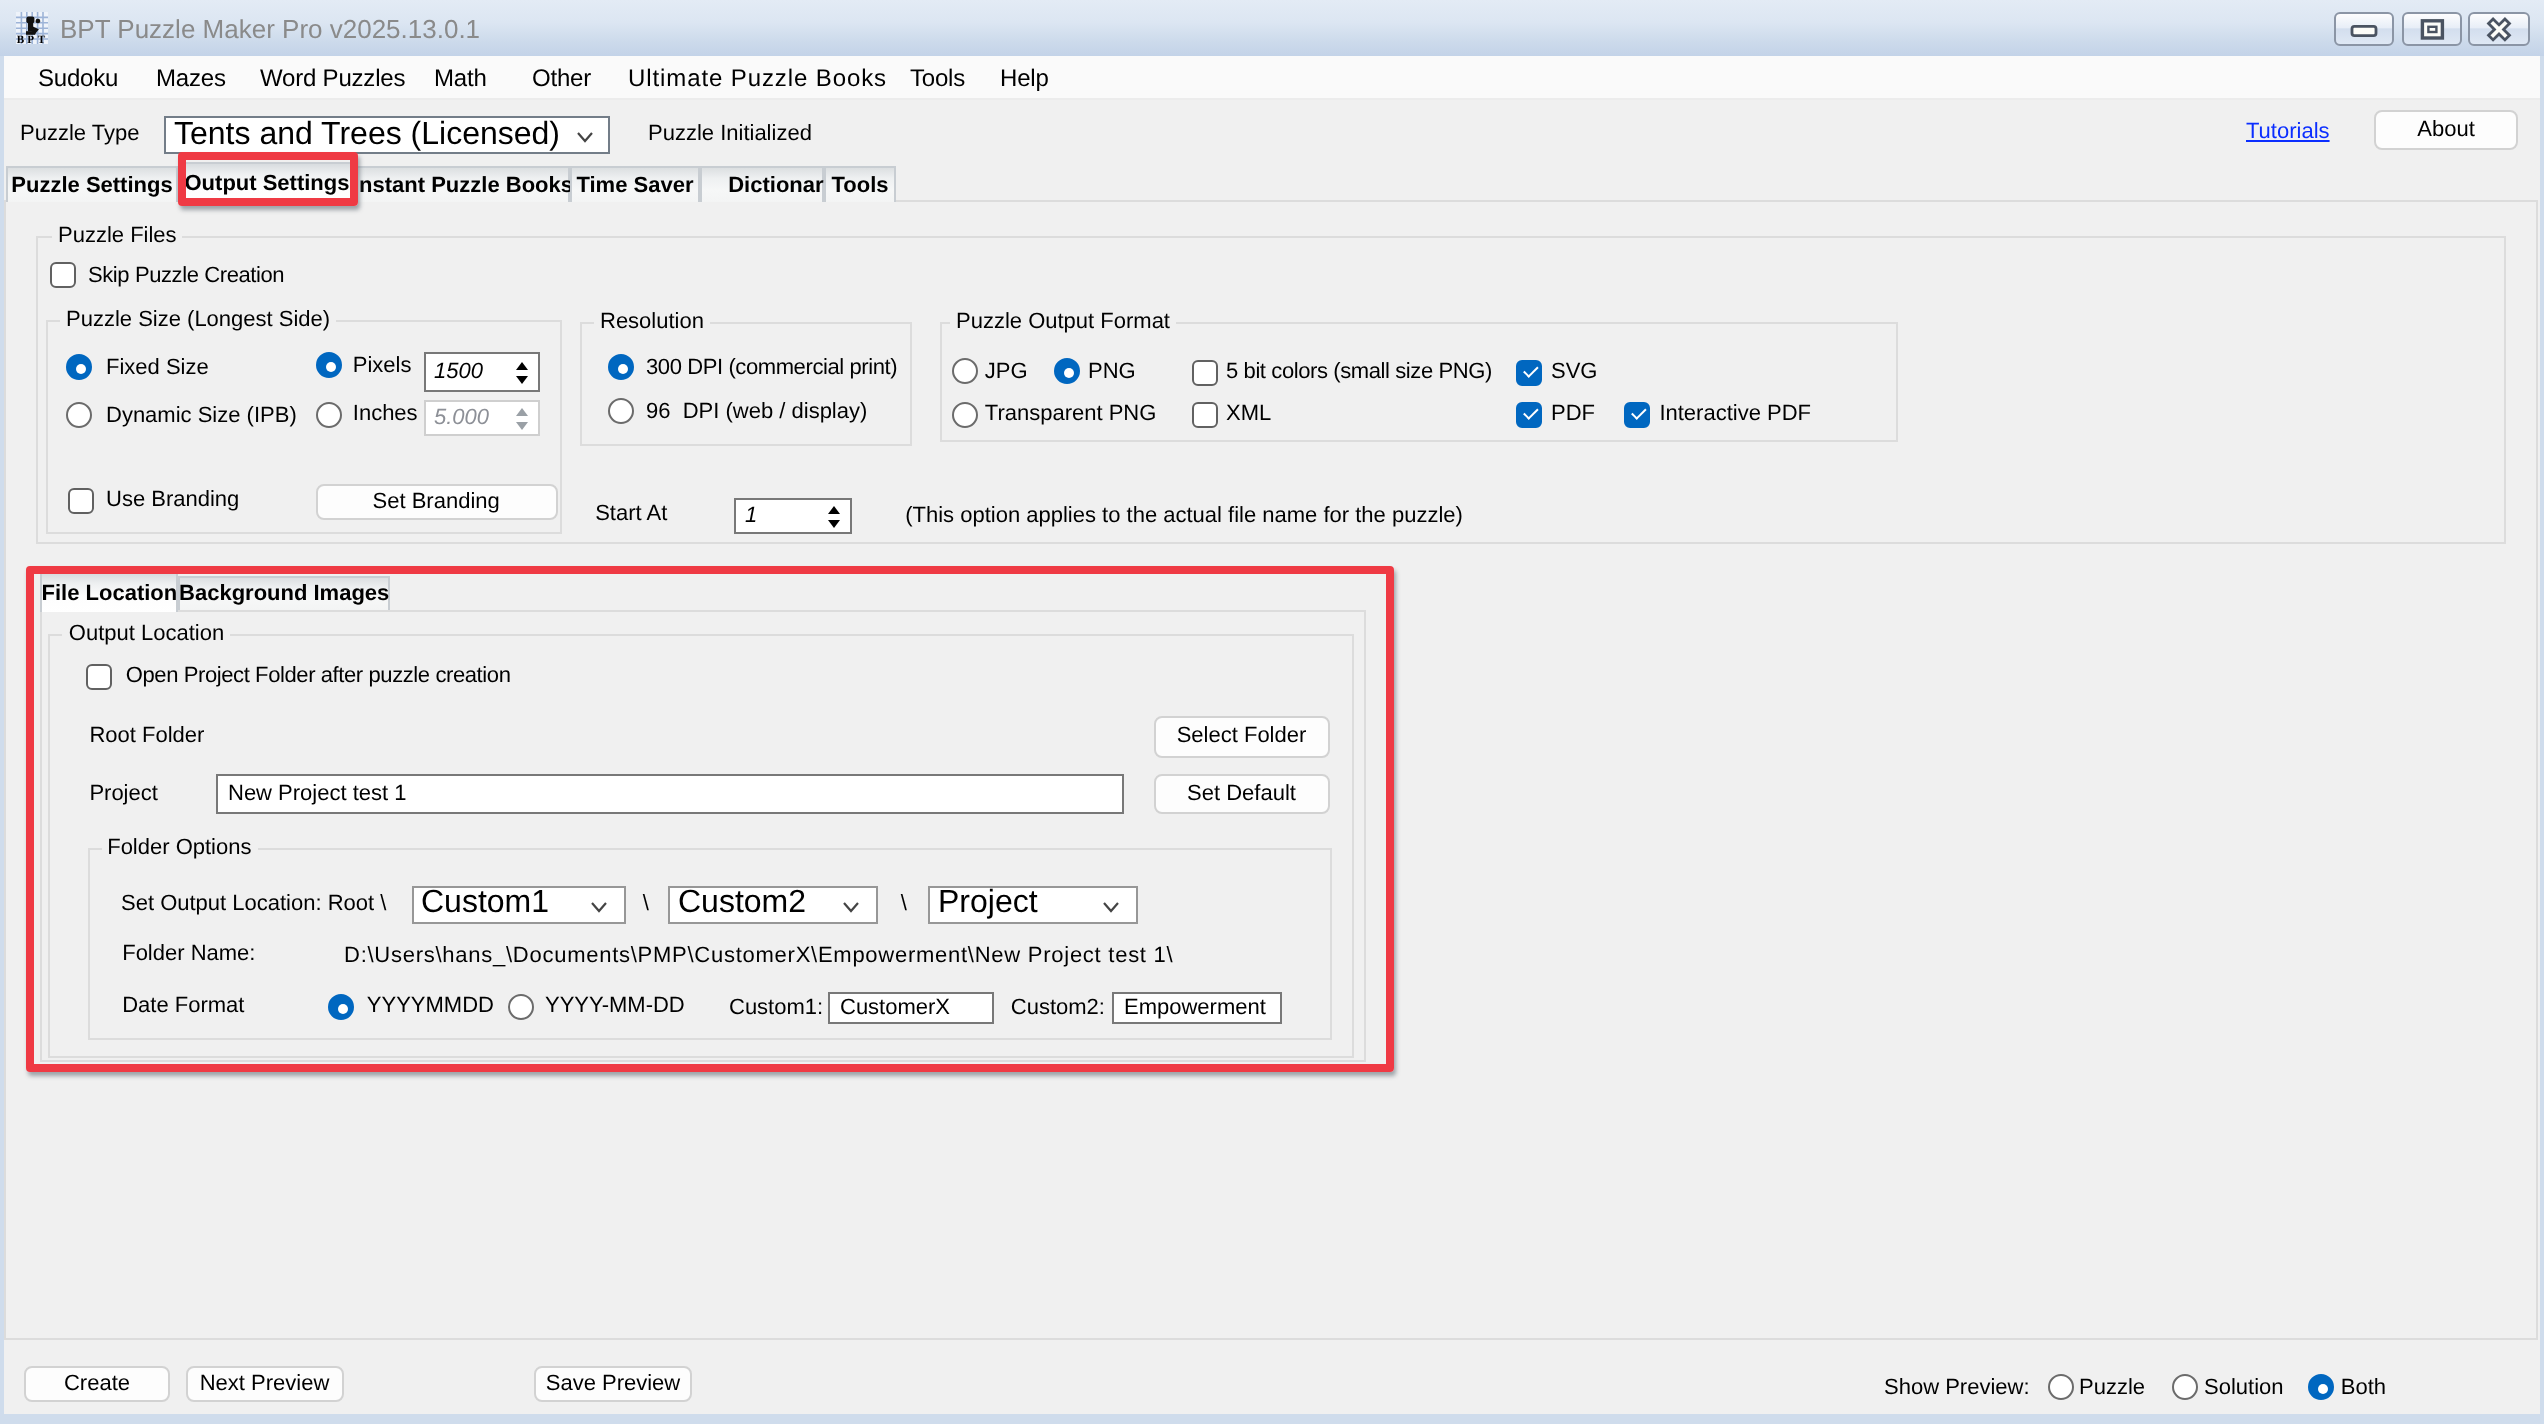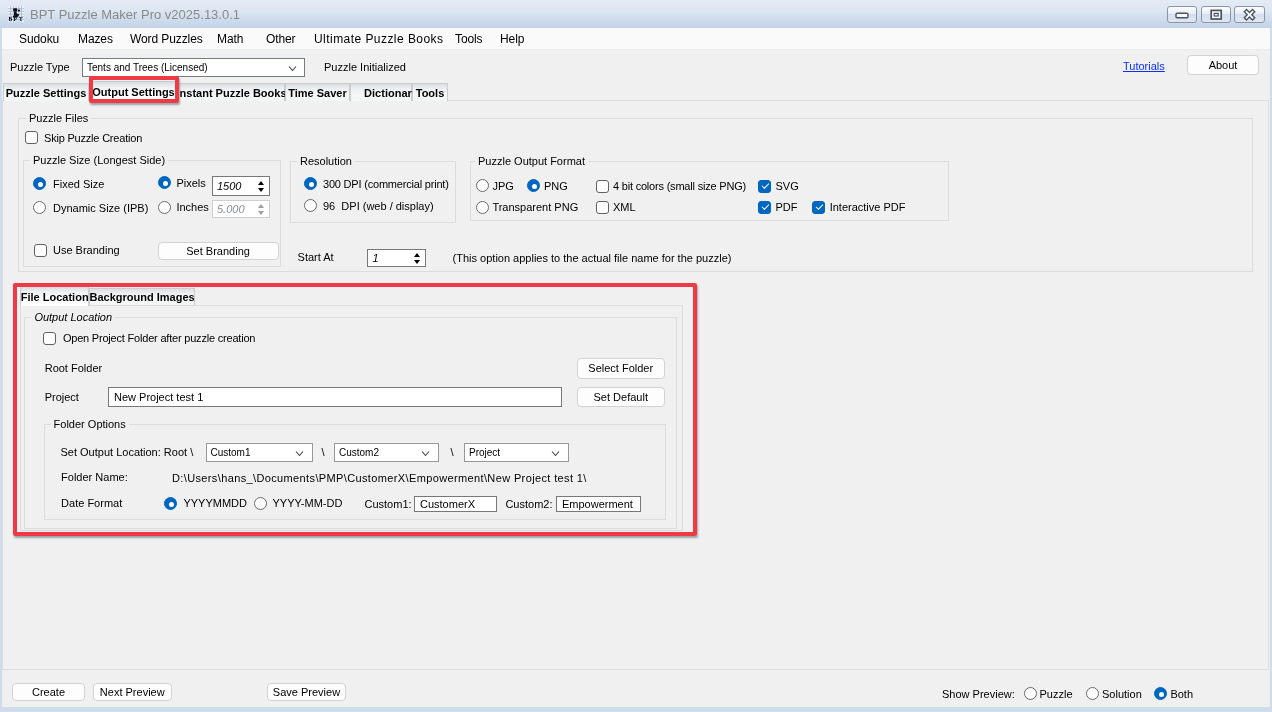--- a/index.html
+++ b/index.html
@@ -31,21 +31,21 @@
   display:flex;align-items:center;justify-content:center;font-size:11px;}
 .tb{position:absolute;background:#fff;border:1px solid #787878;font-size:11px;
   display:flex;align-items:center;padding-left:5px;white-space:nowrap;overflow:hidden;}
 .cb{position:absolute;width:13px;height:13px;background:#fff;border:1px solid #616161;border-radius:3px;}
 .cb.on{background:#0067c0;border-color:#0067c0;}
 .cb.on::after{content:"";position:absolute;left:2.6px;top:2.8px;width:6px;height:3.2px;
   border-left:1.6px solid #fff;border-bottom:1.6px solid #fff;transform:rotate(-45deg);}
 .rad{position:absolute;width:13px;height:13px;background:#fff;border:1px solid #6b6b6b;border-radius:50%;}
 .rad.on{background:#0067c0;border-color:#0067c0;}
 .rad.on::after{content:"";position:absolute;left:4px;top:4px;width:5px;height:5px;border-radius:50%;background:#fff;}
-.combo{position:absolute;background:#fff;border:1px solid #979797;font-size:10px;
+.combo{position:absolute;background:#fff;border:1px solid #979797;font-size:16px;
   display:flex;align-items:center;padding-left:4px;white-space:nowrap;}
 .spin{position:absolute;background:#fff;border:1px solid #787878;font-size:11px;font-style:italic;}
 .redbox{position:absolute;border:4px solid #ef3a44;z-index:9;border-radius:2px;
   box-shadow:1px 2px 2px rgba(90,100,110,0.55);}
 .winbtn{position:absolute;top:6px;height:17px;border:1px solid #8b95a5;border-radius:3px;
   background:linear-gradient(180deg,#fdfdfe 0%,#e8eef7 45%,#d3deee 50%,#dfe8f4 100%);}
 .winbtn svg{position:absolute;left:-1px;top:-1px;}
 .link{color:#0b2eff;text-decoration:underline;}
 .chev{position:absolute;width:9px;height:9px;}
 .arr{position:absolute;width:0;height:0;border-left:3.5px solid transparent;border-right:3.5px solid transparent;}
@@ -168,21 +168,21 @@
   <div class="t" style="left:321px;top:170.6px;">96&nbsp; DPI (web / display)</div>
 
   <div class="gb" style="left:468px;top:132.5px;width:478.5px;height:60.5px;">
       <span class="lbl" style="left:4px;">Puzzle Output Format</span>
     </div>
   <div class="rad" style="left:474px;top:151px;"></div>
   <div class="t" style="left:490.4px;top:150.5px;">JPG</div>
   <div class="rad on" style="left:524.5px;top:151px;"></div>
   <div class="t" style="left:542px;top:150.5px;">PNG</div>
   <div class="cb" style="left:593.6px;top:151.5px;"></div>
-  <div class="t ls2" style="left:611px;top:151px;">4 bit colors (small size PNG)</div>
+  <div class="t ls2" style="left:611px;top:151px;">5 bit colors (small size PNG)</div>
   <div class="cb on" style="left:756px;top:151.5px;"></div>
   <div class="t" style="left:773.5px;top:151px;">SVG</div>
   <div class="rad" style="left:474px;top:172.5px;"></div>
   <div class="t" style="left:490.4px;top:172px;">Transparent PNG</div>
   <div class="cb" style="left:593.6px;top:172.5px;"></div>
   <div class="t" style="left:611px;top:172px;">XML</div>
   <div class="cb on" style="left:756px;top:172.5px;"></div>
   <div class="t" style="left:773.5px;top:172px;">PDF</div>
   <div class="cb on" style="left:810.3px;top:172.5px;"></div>
   <div class="t" style="left:827.7px;top:172px;">Interactive PDF</div>
@@ -194,21 +194,21 @@
     <span class="arr dn" style="left:46px;top:10px;"></span>
   </div>
   <div class="t" style="left:450.6px;top:222.5px;">(This option applies to the actual file name for the puzzle)</div>
 
   <div class="redbox" style="left:11px;top:255px;width:684px;height:252.5px;"></div>
 
   <div class="tab isel" style="left:18px;width:69.4px;">File Location</div>
   <div class="tab itab" style="left:87.4px;width:105.4px;">Background Images</div>
   <div id="innerpage"></div>
 
-  <div class="gb" style="left:22px;top:289px;width:653px;height:212px;font-style:italic;">
+  <div class="gb" style="left:22px;top:289px;width:653px;height:212px;">
       <span class="lbl" style="left:6.4px;">Output Location</span>
     </div>
   <div class="cb" style="left:41px;top:303.5px;"></div>
   <div class="t ls2" style="left:60.9px;top:303px;">Open Project Folder after puzzle creation</div>
   <div class="t" style="left:42.7px;top:333px;">Root Folder</div>
   <div class="btn" style="left:575px;top:329.5px;width:87.5px;height:21px;">Select Folder</div>
   <div class="t" style="left:42.7px;top:362px;">Project</div>
   <div class="tb" style="left:106px;top:359px;width:454px;height:20px;">New Project test 1</div>
   <div class="btn" style="left:575px;top:358.5px;width:87.5px;height:20.5px;">Set Default</div>
 

